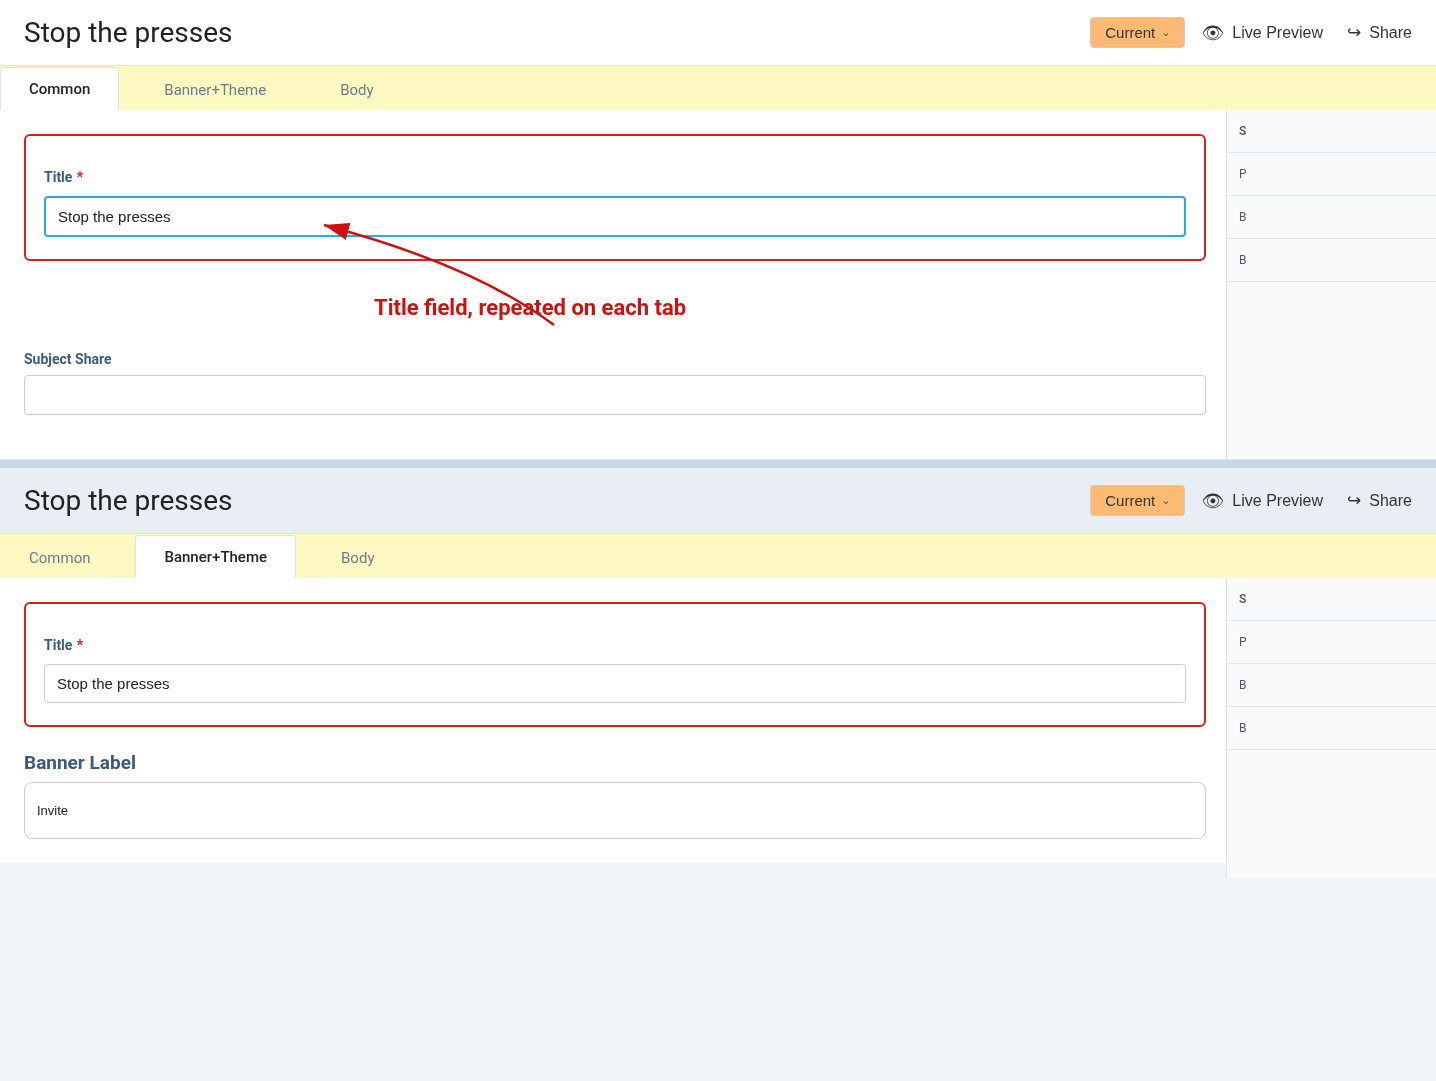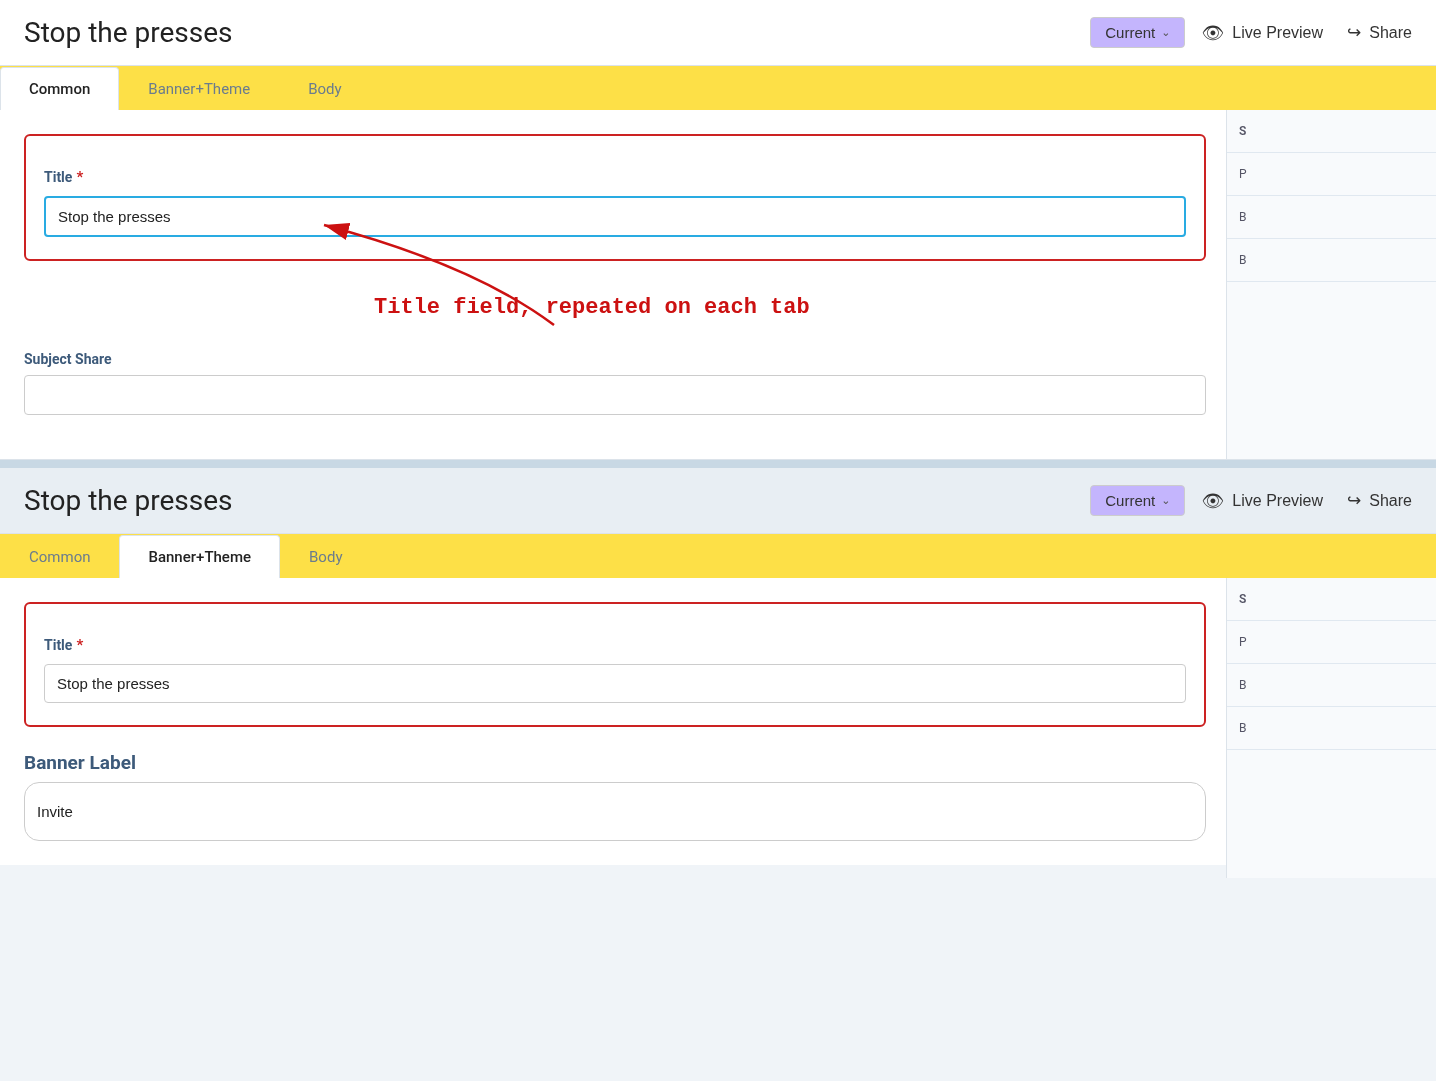--- a/index.html
+++ b/index.html
@@ -34,21 +34,21 @@
       flex: 1;
     }
 
     .current-btn {
       display: flex;
       align-items: center;
       gap: 6px;
       border: 1px solid #ccc;
       border-radius: 4px;
       padding: 6px 14px;
-      background: #c4b5fd;
+      background: #fdba74;
       font-size: 15px;
       color: #333;
       cursor: pointer;
     }
 
     .current-btn .chevron {
       font-size: 11px;
       color: #555;
     }
 
@@ -78,24 +78,25 @@
       font-size: 16px;
       color: #333;
       cursor: pointer;
       background: none;
       border: none;
     }
 
     
     .tabs-bar {
       display: flex;
-      align-items: flex-start;
-      background: #fde047;
+      align-items: center;
+      background: #fef9c3;
       padding-left: 0;
       padding-top: 0;
+      gap: 16px;
     }
 
     .tab {
       padding: 12px 28px;
       font-size: 15px;
       cursor: pointer;
       color: #6b7c8d;
       border: 1px solid transparent;
       border-bottom: none;
       background: transparent;
@@ -179,21 +180,20 @@
     }
 
     .annotation-text {
       position: absolute;
       right: 76px;
       top: 40px;
       color: #cc1111;
       font-size: 22px;
       font-weight: 700;
       white-space: nowrap;
-      font-family: Liberation Mono, monospace;
     }
 
     
     .panel-divider {
       height: 8px;
       background: #c8d8e4;
     }
 
     
     .panel2 {
@@ -217,23 +217,23 @@
     .banner-label-text {
       font-size: 19px;
       font-weight: 700;
       color: #3d5a7a;
       margin-bottom: 8px;
     }
 
     .banner-input {
       width: 100%;
       padding: 20px 12px;
-      font-size: 15px;
+      font-size: 13px;
       border: 1px solid #ccc;
-      border-radius: 15px;
+      border-radius: 8px;
       outline: none;
       color: #222;
     }
 
     
     .full-page {
       position: relative;
     }
 
     

